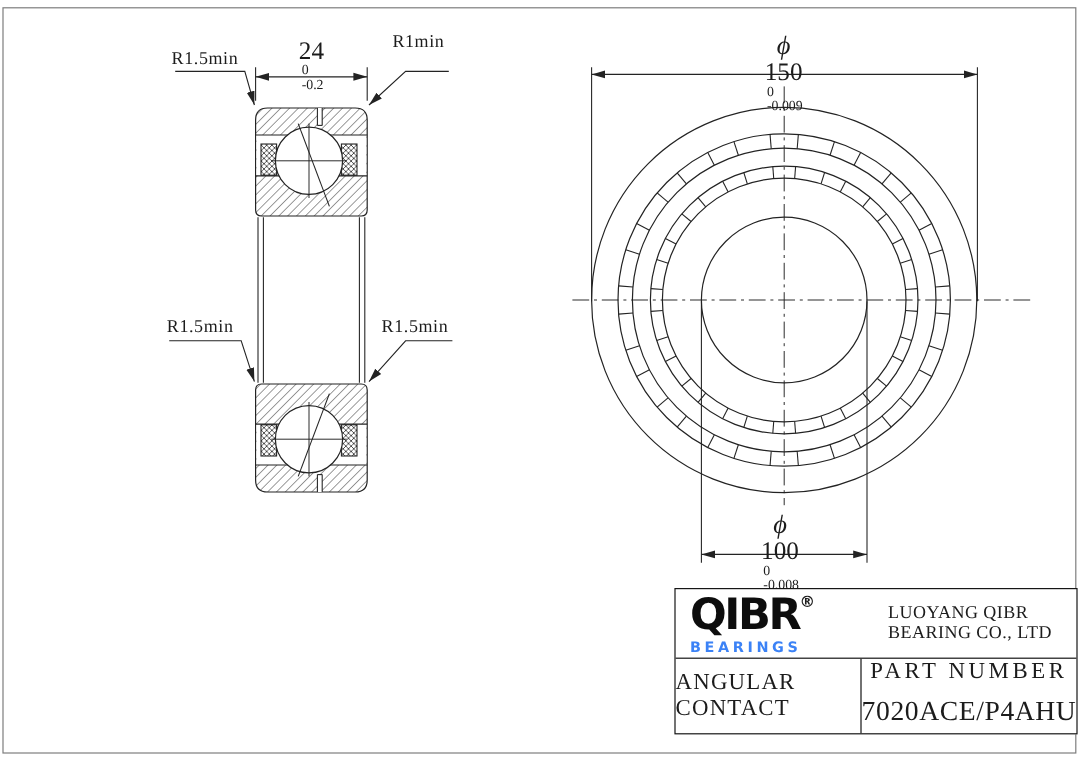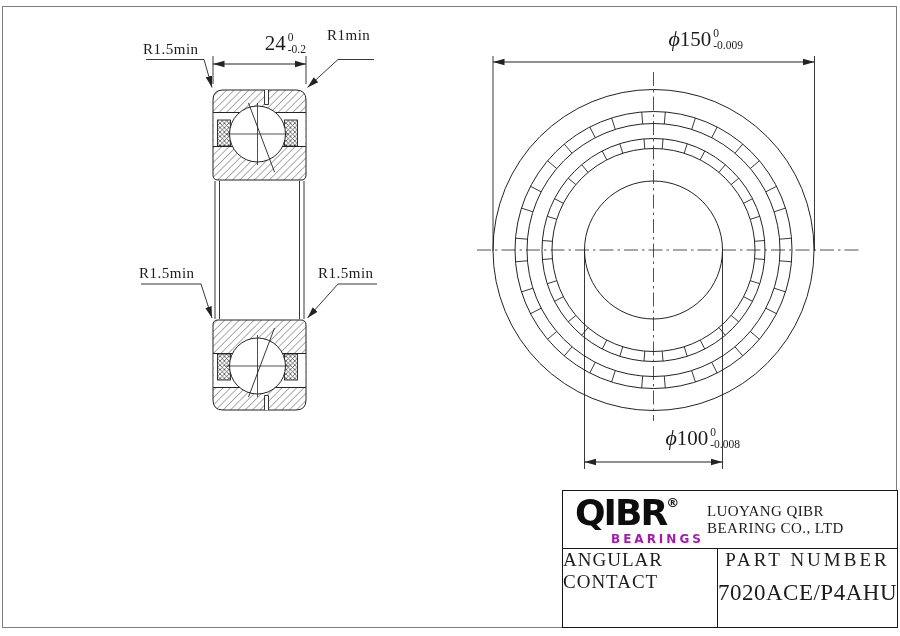--- a/index.html
+++ b/index.html
@@ -13,57 +13,58 @@
     position:absolute;left:2px;top:6px;width:895px;height:622px;
     border:1px solid #7d7d7d;box-sizing:border-box;pointer-events:none;
   }
   svg.linework{position:absolute;left:0;top:0;}
   .lbl{
     position:absolute;font-size:15px;letter-spacing:0.5px;white-space:nowrap;
   }
   .dim{
     position:absolute;display:flex;justify-content:flex-end;align-items:center;
     white-space:nowrap;
+    flex-direction:column;
   }
   .dim .dim-sym{font-size:22px;font-style:italic;line-height:22px;}
   .dim .dim-val{font-size:21px;line-height:22px;}
   .dim .tol{
     display:inline-flex;flex-direction:column;align-items:flex-start;
     font-size:11.5px;line-height:12px;margin-left:2px;
   }
   
   .title-block{
-    position:absolute;left:562px;top:490px;width:336px;height:138px;
+    position:absolute;left:562px;top:490px;width:336px;height:122px;
     border:1.5px solid #161616;box-sizing:border-box;background:#fff;
     display:flex;flex-direction:column;
   }
   .tb-row1{height:57px;display:flex;align-items:center;}
   .tb-logo{width:132px;padding-left:12px;line-height:1;}
   .tb-logo .logo-main{
     font-family:"DejaVu Sans", sans-serif;font-weight:bold;
     font-size:36px;letter-spacing:-2px;color:#0d0d0d;
   }
   .tb-logo .logo-reg{
     font-family:"DejaVu Sans", sans-serif;font-weight:bold;
     font-size:13px;vertical-align:18px;letter-spacing:0;
   }
   .tb-logo .logo-sub{
     font-family:"DejaVu Sans", sans-serif;font-weight:bold;
-    font-size:12px;letter-spacing:3px;color:#a21caf;margin-top:2px;margin-left:36px;
+    font-size:12px;letter-spacing:3px;color:#3b82f6;margin-top:2px;
   }
   .tb-company{
     flex:1;display:flex;flex-direction:row;align-items:flex-start;
-    justify-content:center;gap:5px;
+    justify-content:center;gap:5px;margin-left:33px;
   }
   .tb-company .co-name{font-size:15px;letter-spacing:0.4px;}
   .tb-company .co-web{font-size:15px;letter-spacing:1px;}
   .tb-row2{flex:1;display:flex;border-top:1.5px solid #161616;}
   .tb-product{
     width:175px;border-right:1.5px solid #161616;box-sizing:border-box;
-    display:flex;flex-direction:column;align-items:center;gap:4px;
+    display:flex;flex-direction:column;align-items:center;justify-content:center;gap:4px;
   }
   .tb-product div{font-size:19px;letter-spacing:1px;}
   .tb-part{
     flex:1;display:flex;flex-direction:column;align-items:center;justify-content:flex-start;gap:9px;
   }
   .tb-part .part-label{font-size:19px;letter-spacing:3px;}
   .tb-part .part-value{font-size:23px;letter-spacing:0.5px;}
 </style>
 </head>
 <body>

